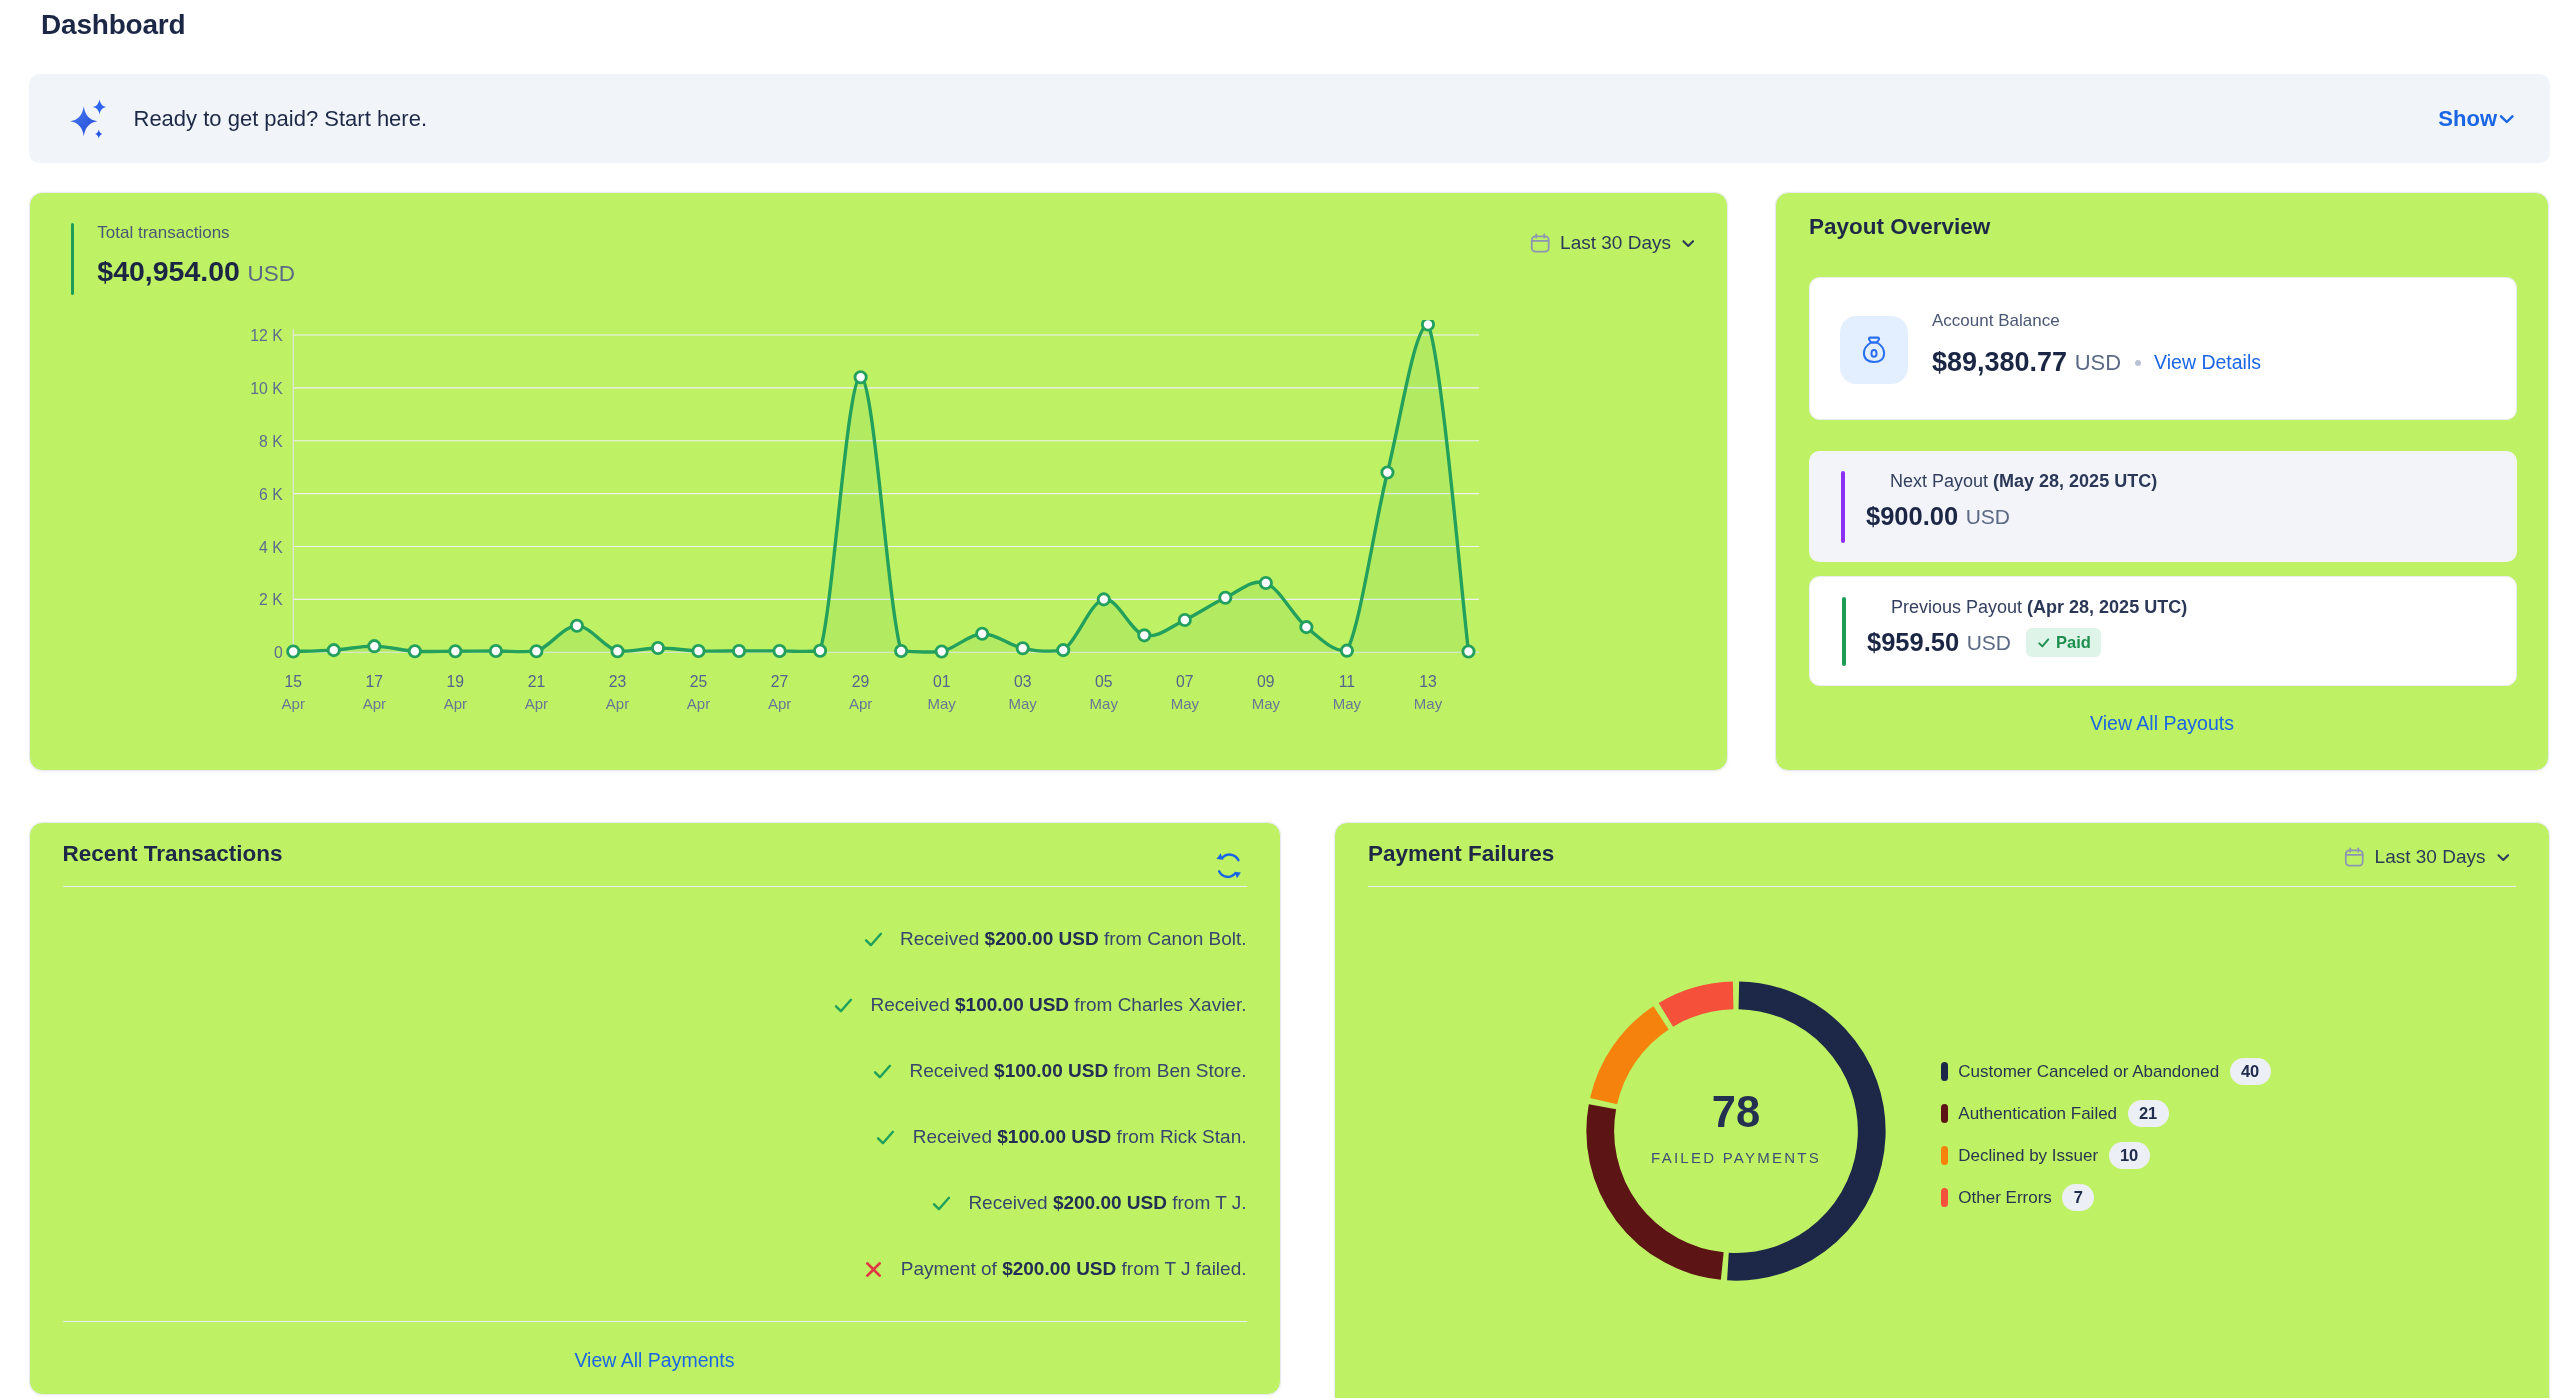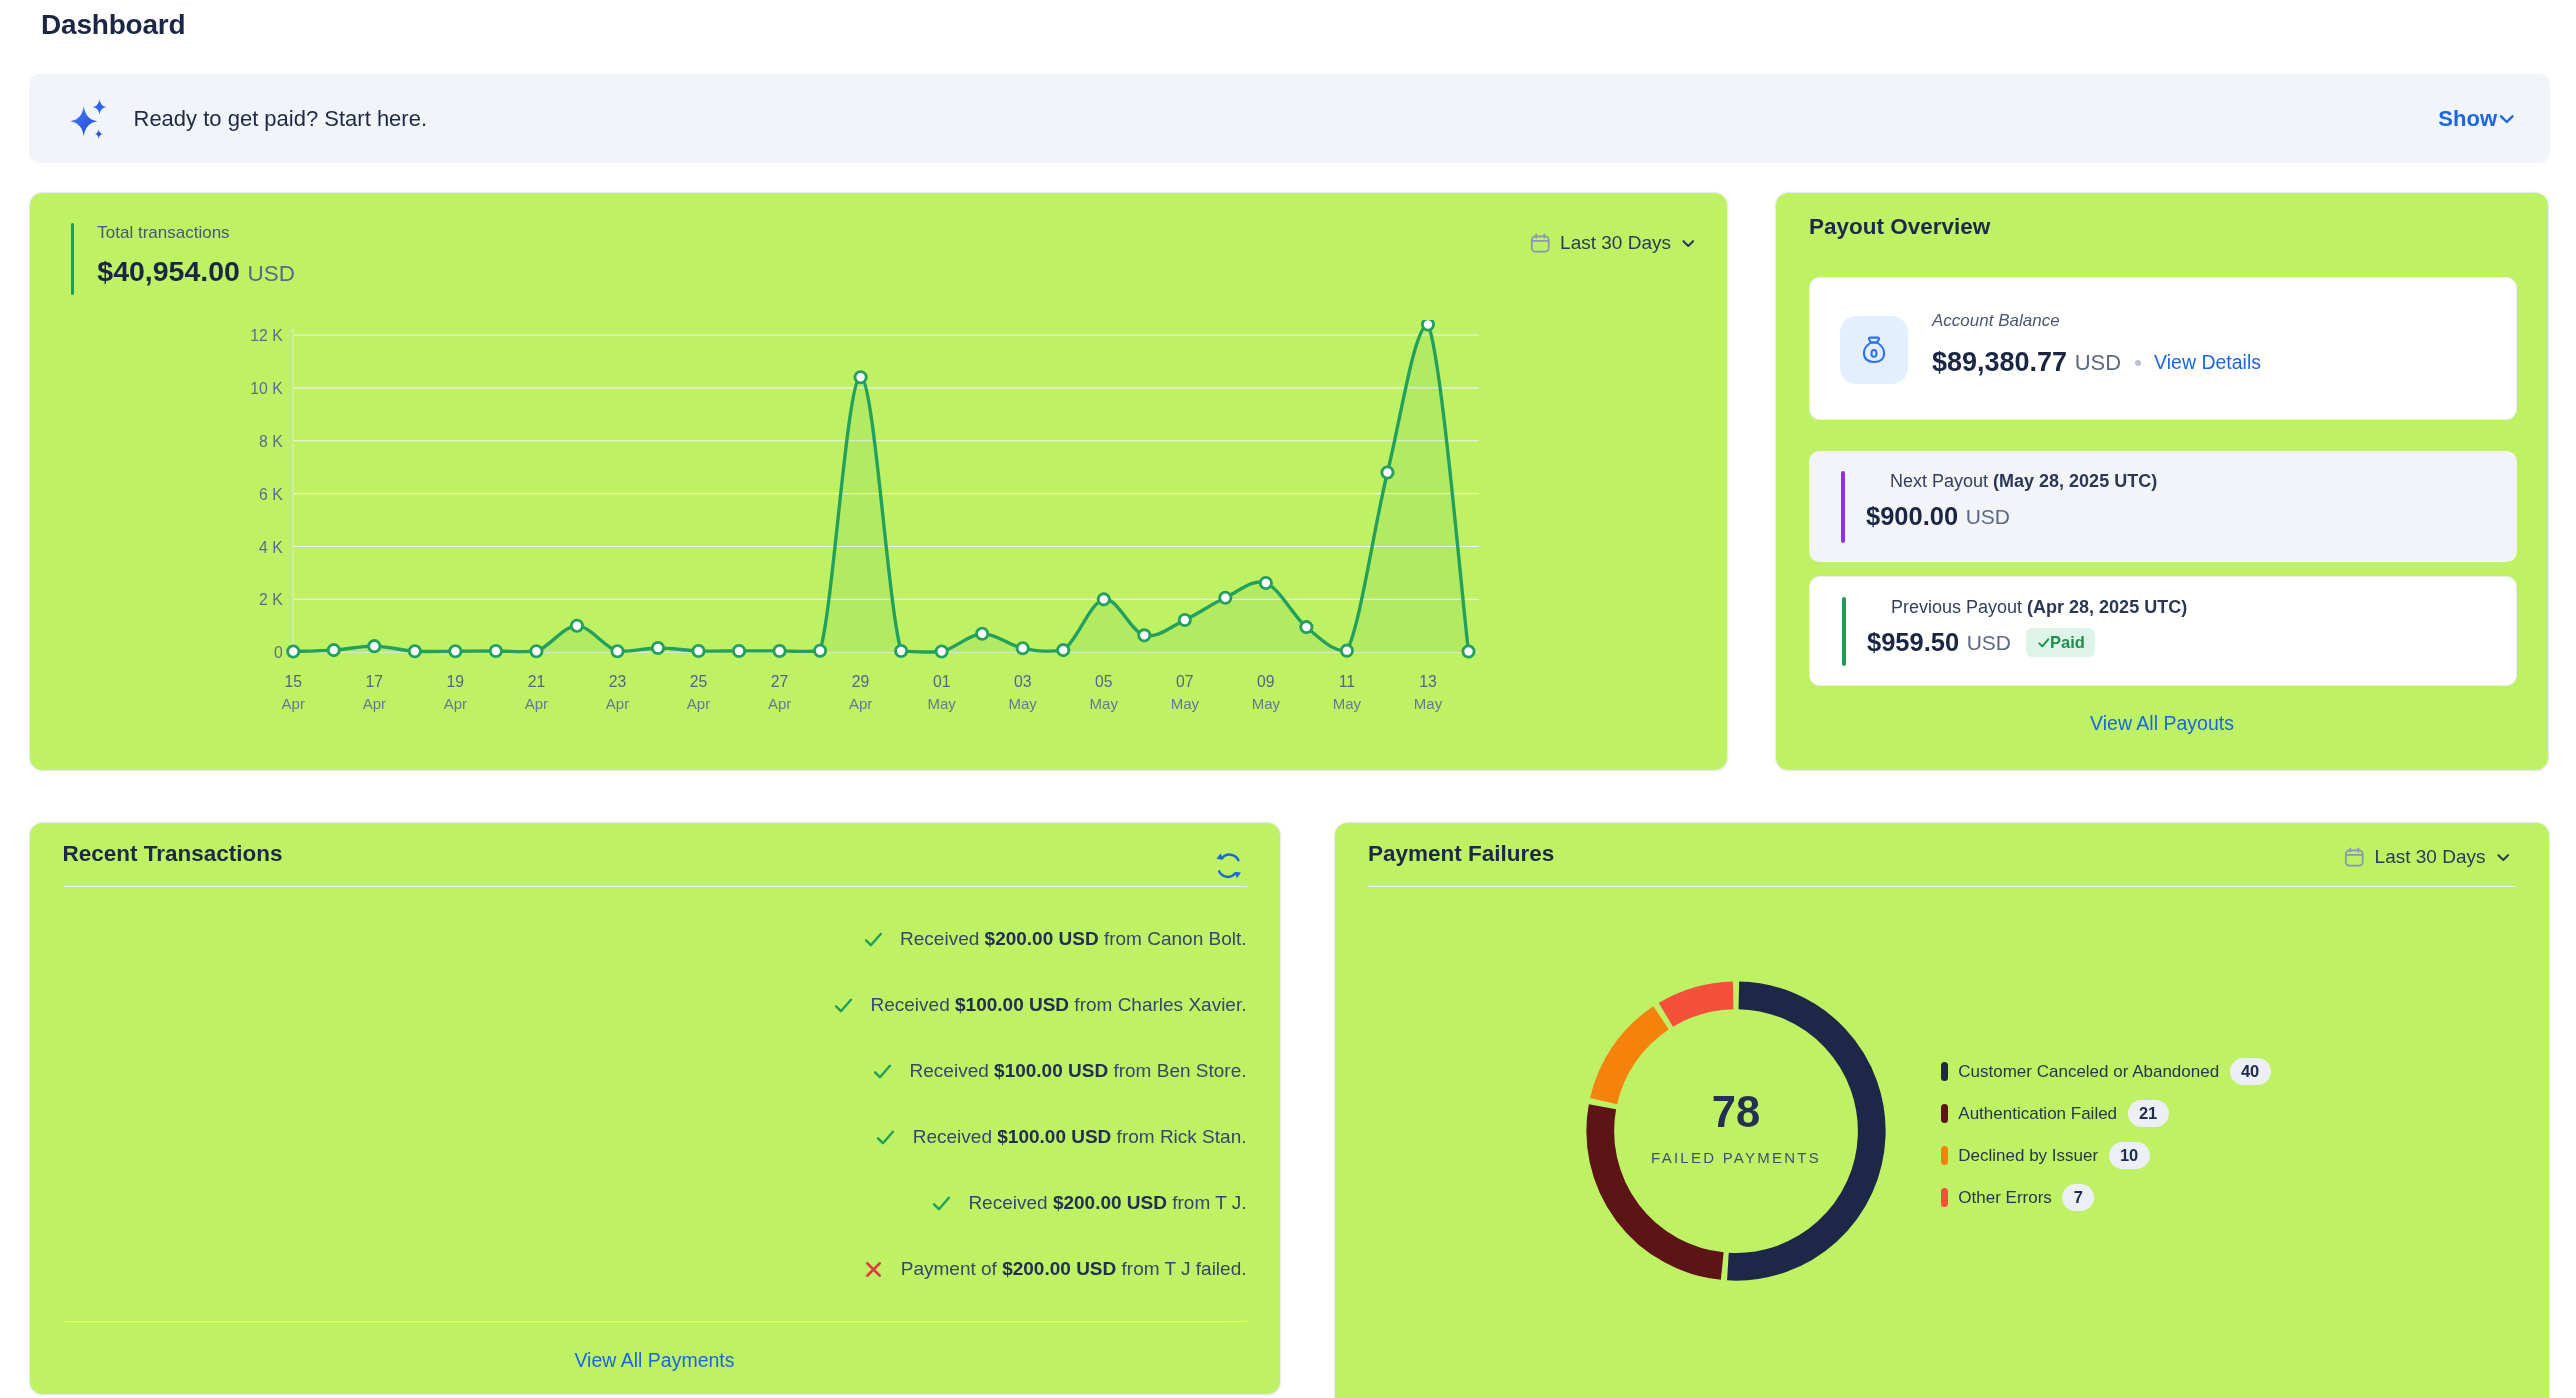--- a/index.html
+++ b/index.html
@@ -42,36 +42,36 @@
 
   
   .card-title { font-size:22.5px; font-weight:700; color:#1d2946; }
   #card-payout .card-title { position:absolute; left:33px; top:21px; }
   .sub-card { position:absolute; left:33px; width:708px; border-radius:10.5px; }
   .bordered { border:1.1px solid #e9ecf2; background:#fff; }
   .tinted { background:#f2f4fa; }
   #balance-card { top:84px; height:143px; }
   .bal-tile { position:absolute; left:30px; top:38px; width:68px; height:68px; border-radius:16.5px; background:#e3effe;
     display:flex; align-items:center; justify-content:center; }
-  .bal-label { position:absolute; left:122px; top:33px; font-size:17px; color:#4a5774;font-style:italic; }
+  .bal-label { position:absolute; left:122px; top:33px; font-size:17px; color:#4a5774; }
   .bal-row { position:absolute; left:122px; top:69px; display:flex; align-items:center; }
   .bal-amount { font-size:27px; font-weight:700; color:#1b2644; }
   .bal-cur { font-size:22px; color:#5b6984; margin-left:7.5px; }
   .dot-sep { width:6px; height:6px; border-radius:50%; background:#b9c2d4; margin:0 13.5px; }
   .link { color:#1a66e4; font-size:19.5px; font-weight:500; cursor:pointer; background:none; border:none; font-family:inherit; }
   #next-card { top:258px; height:111px; }
   #prev-card { top:383px; height:110px; }
   .payout-row { position:absolute; left:31.5px; top:19.5px; bottom:19.5px; display:flex; }
   .payout-texts { margin-left:21px; }
   .payout-label { font-size:18px; color:#33405f; font-weight:500;margin-left:24px; }
   .payout-label .date { font-weight:600; color:#2a3756; }
   .payout-amt-row { margin-top:10.5px; display:flex; align-items:center; }
   .payout-amount { font-size:25.5px; font-weight:700; color:#1b2644; }
   .payout-cur { font-size:21px; color:#5b6984; margin-left:7.5px; }
-  .paid-badge { display:inline-flex; align-items:center; margin-left:15px; height:28.5px; padding:0 10.5px;
+  .paid-badge { display:inline-flex; align-items:center; gap:6px; margin-left:15px; height:28.5px; padding:0 10.5px;
     background:#def4e8; border-radius:6px; color:#1e8f4f; font-size:16.5px; font-weight:600; }
   .card-bottom-link { position:absolute; left:0; right:0; bottom:35px; text-align:center; }
 
   
   #card-recent .card-title, #card-failures .card-title { position:absolute; left:33px; top:18px; }
   .hdr-divider { position:absolute; left:33px; right:33px; top:63px; height:0; border-top:1.1px solid #e9ecf1; }
   #txn-list { position:absolute; left:33px; right:33px; top:83px; }
   .txn-row { height:66px; display:flex; align-items:center;justify-content:flex-end; }
   .txn-row svg { flex:0 0 auto; margin-right:16.5px; }
   .txn-text { font-size:19px; color:#39466b; }

